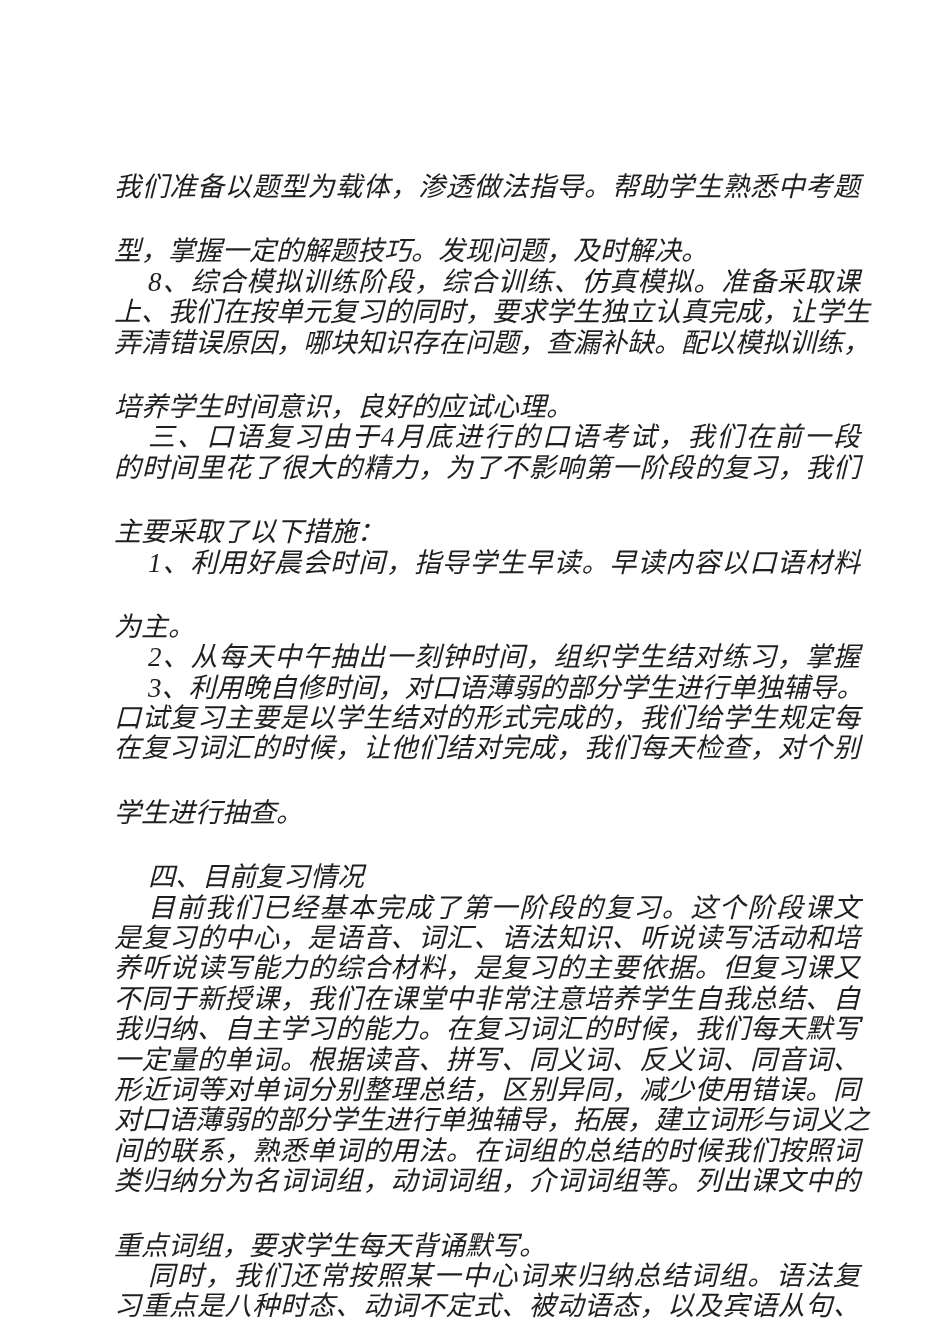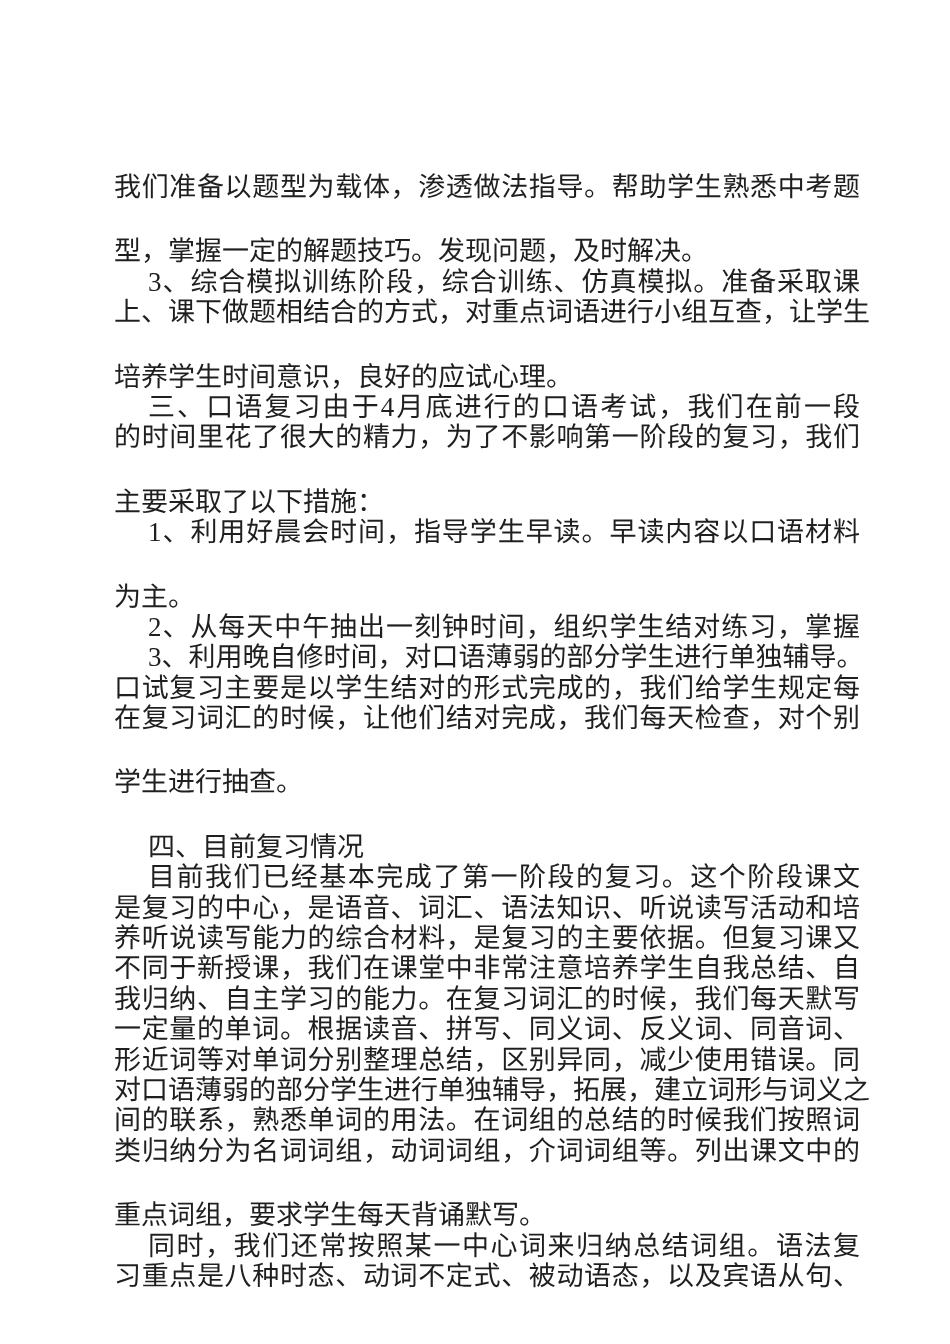--- a/index.html
+++ b/index.html
@@ -6,20 +6,21 @@
   body {
     background: #ffffff;
     font-family: "Liberation Serif", serif;
   }
   .page {
     position: relative;
     width: 950px;
     height: 1344px;
     background: #ffffff;
     overflow: hidden;
+    font-style: italic;
   }
   .doc-body {
     position: absolute;
     left: 114px;
     top: 172px;
     width: 746px;
     color: #1f1f1f;
     font-size: 27px;
     font-weight: 400;
   }
@@ -48,22 +49,23 @@
 </style>
 </head>
 <body>
 
 <div class="page">
 
   <div class="doc-body">
 
   <div class="line">我们准备以题型为载体，渗透做法指导。帮助学生熟悉中考题</div>
       <div class="line para-end">型，掌握一定的解题技巧。发现问题，及时解决。</div>
-      <div class="line indent">3、综合模拟训练阶段，综合训练、仿真模拟。准备采取课</div>
-      <div class="line">上、课下做题相结合的方式，对重点词语进行小组互查，让学生</div>
+      <div class="line indent">8、综合模拟训练阶段，综合训练、仿真模拟。准备采取课</div>
+      <div class="line">上、我们在按单元复习的同时，要求学生独立认真完成，让学生</div>
+      <div class="line">弄清错误原因，哪块知识存在问题，查漏补缺。配以模拟训练，</div>
       <div class="line para-end">培养学生时间意识，良好的应试心理。</div>
       <div class="line indent">三、口语复习由于4月底进行的口语考试，我们在前一段</div>
       <div class="line">的时间里花了很大的精力，为了不影响第一阶段的复习，我们</div>
       <div class="line para-end">主要采取了以下措施：</div>
       <div class="line indent">1、利用好晨会时间，指导学生早读。早读内容以口语材料</div>
       <div class="line para-end">为主。</div>
       <div class="line indent">2、从每天中午抽出一刻钟时间，组织学生结对练习，掌握</div>
       <div class="line indent">3、利用晚自修时间，对口语薄弱的部分学生进行单独辅导。</div>
       <div class="line">口试复习主要是以学生结对的形式完成的，我们给学生规定每</div>
       <div class="line">在复习词汇的时候，让他们结对完成，我们每天检查，对个别</div>

